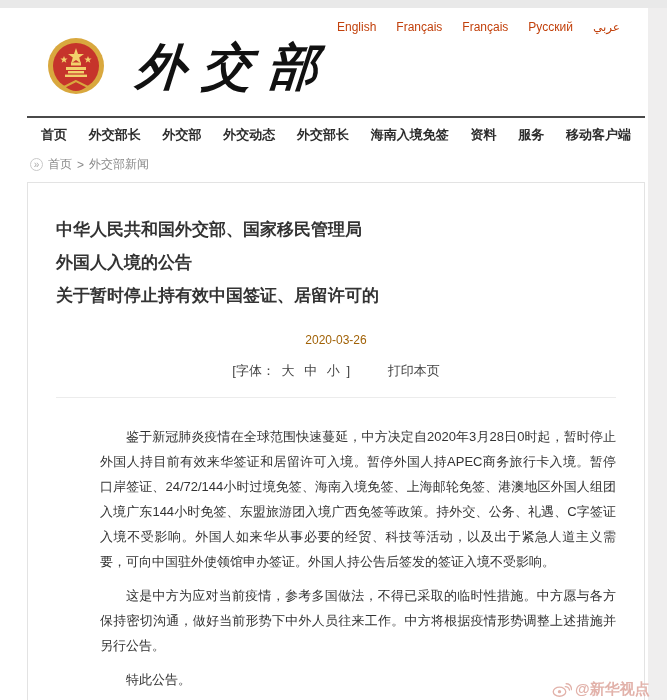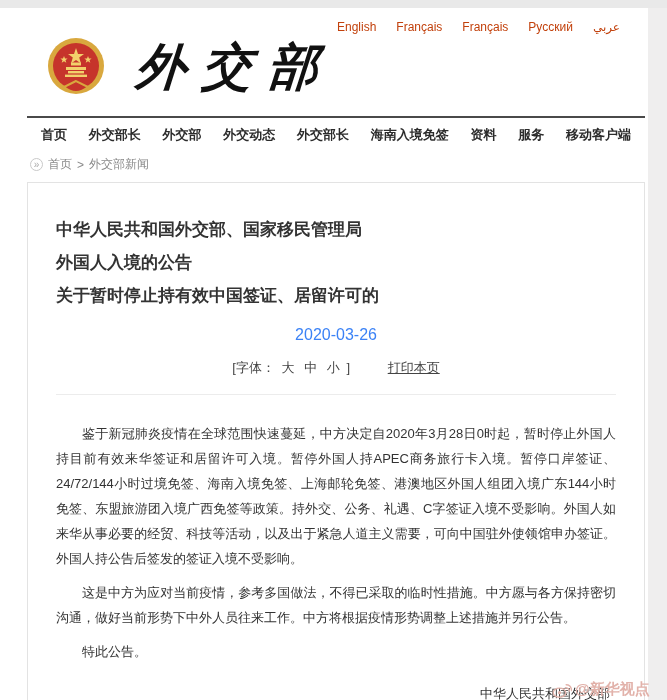--- a/index.html
+++ b/index.html
@@ -26,33 +26,33 @@
 
   
   .crumbs { margin:6px 0 0 30px; font-size:12px; color:#8a8a8a; display:flex; align-items:center; gap:5px; }
   .crumb-icon { display:inline-block; width:13px; height:13px; line-height:11px; text-align:center;
     border:1px solid #c9c9c9; border-radius:50%; color:#aaa; font-size:10px; }
 
   
   .card { position:relative; margin:9px 0 0 27px; width:618px; height:560px;
     border:1px solid #e3e3e3; background:#fff; padding:30px 28px 0 28px; }
   .title { text-align:left; font-size:17px; font-weight:bold; color:#333; line-height:33px; }
-  .date { text-align:center; font-size:16px; color:#3b82f6; margin-top:14px; }
+  .date { text-align:center; font-size:12px; color:#a16207; margin-top:21px; }
   .meta { text-align:center; font-size:13px; color:#444; margin-top:15px; }
   .meta .sz { margin:0 3px; cursor:pointer; }
-  .meta .print { margin-left:34px; cursor:pointer;text-decoration:underline; }
+  .meta .print { margin-left:34px; cursor:pointer; }
   .divider { border-top:1px solid #ececec; margin-top:17px; }
 
   .body-text { margin-top:26px; font-size:13px; color:#333; line-height:25px; text-align:justify; }
-  .body-text p { text-indent:2em; margin-bottom:9px; }
+  .body-text p { text-indent:2em; margin-bottom:9px;margin-left:44px; }
 
   .sig { text-align:right; font-size:13px; color:#333; padding-right:6px; }
   .sig div { margin-top:17px; line-height:25px; }
 
-  .watermark { position:absolute; left:552px; top:672px; display:flex; align-items:flex-end; gap:3px;
+  .watermark { position:absolute; left:552px; top:672px; display:flex; align-items:center; gap:3px;
     color:#e2b2aa; font-size:15px; font-weight:bold; white-space:nowrap; z-index:5; }
   .watermark svg { width:20px; height:16px; }
 </style>
 </head>
 <body>
 
 <div class="top-strip"></div>
 
 <div class="page">
 

